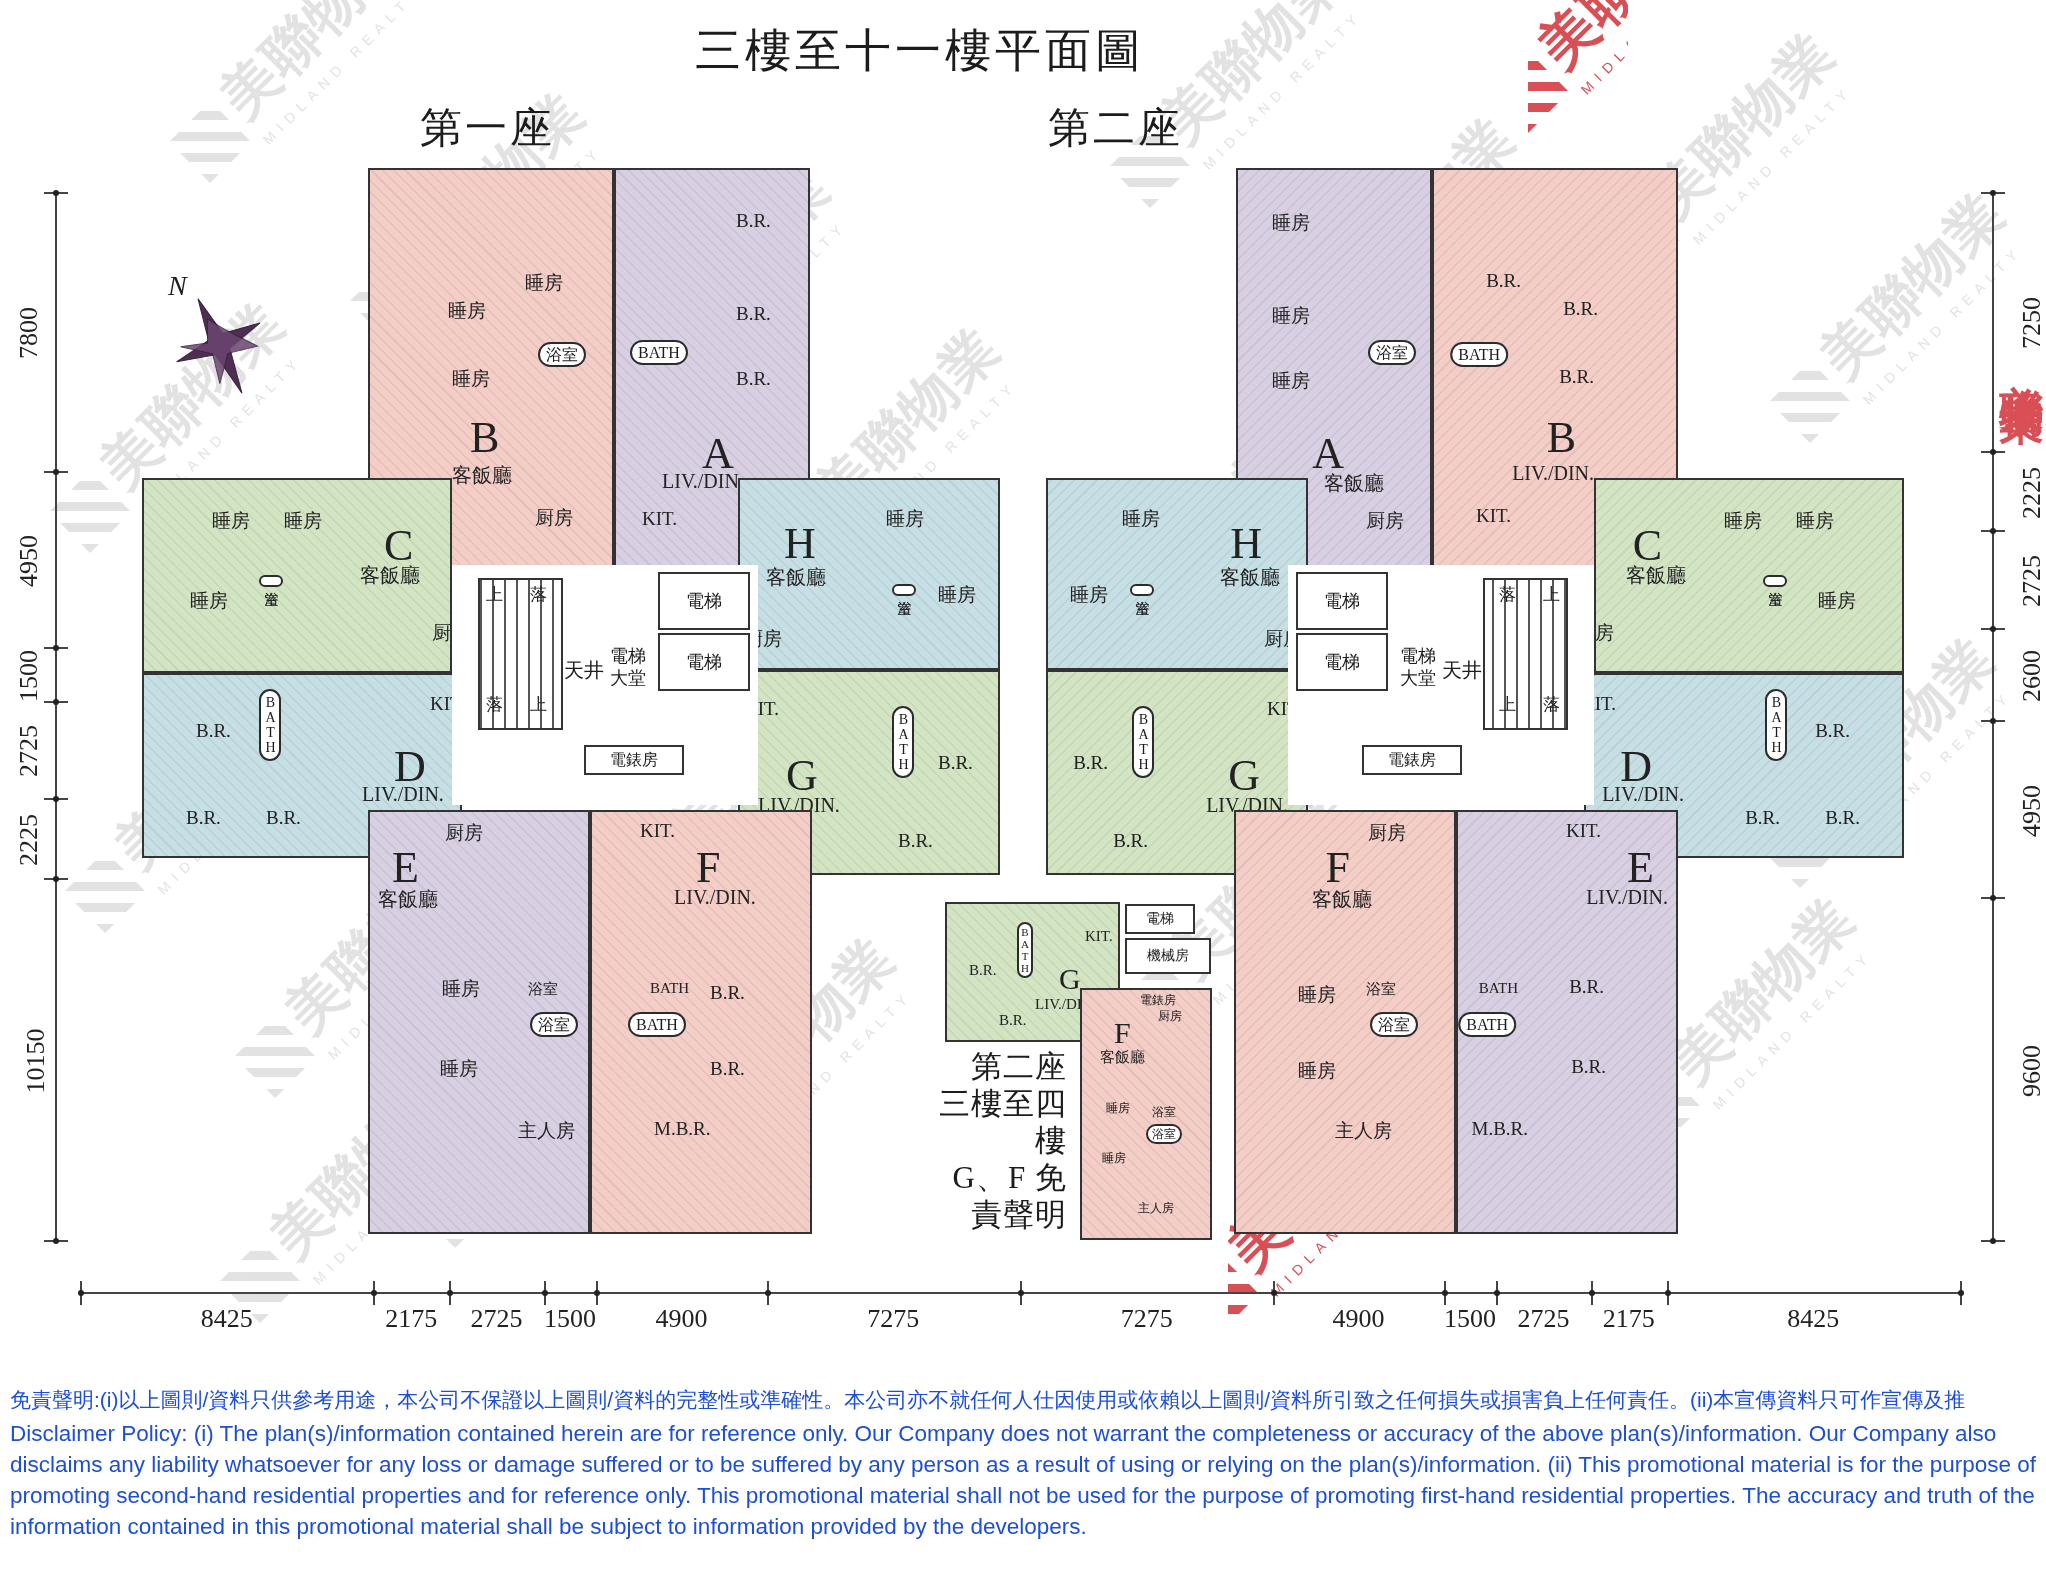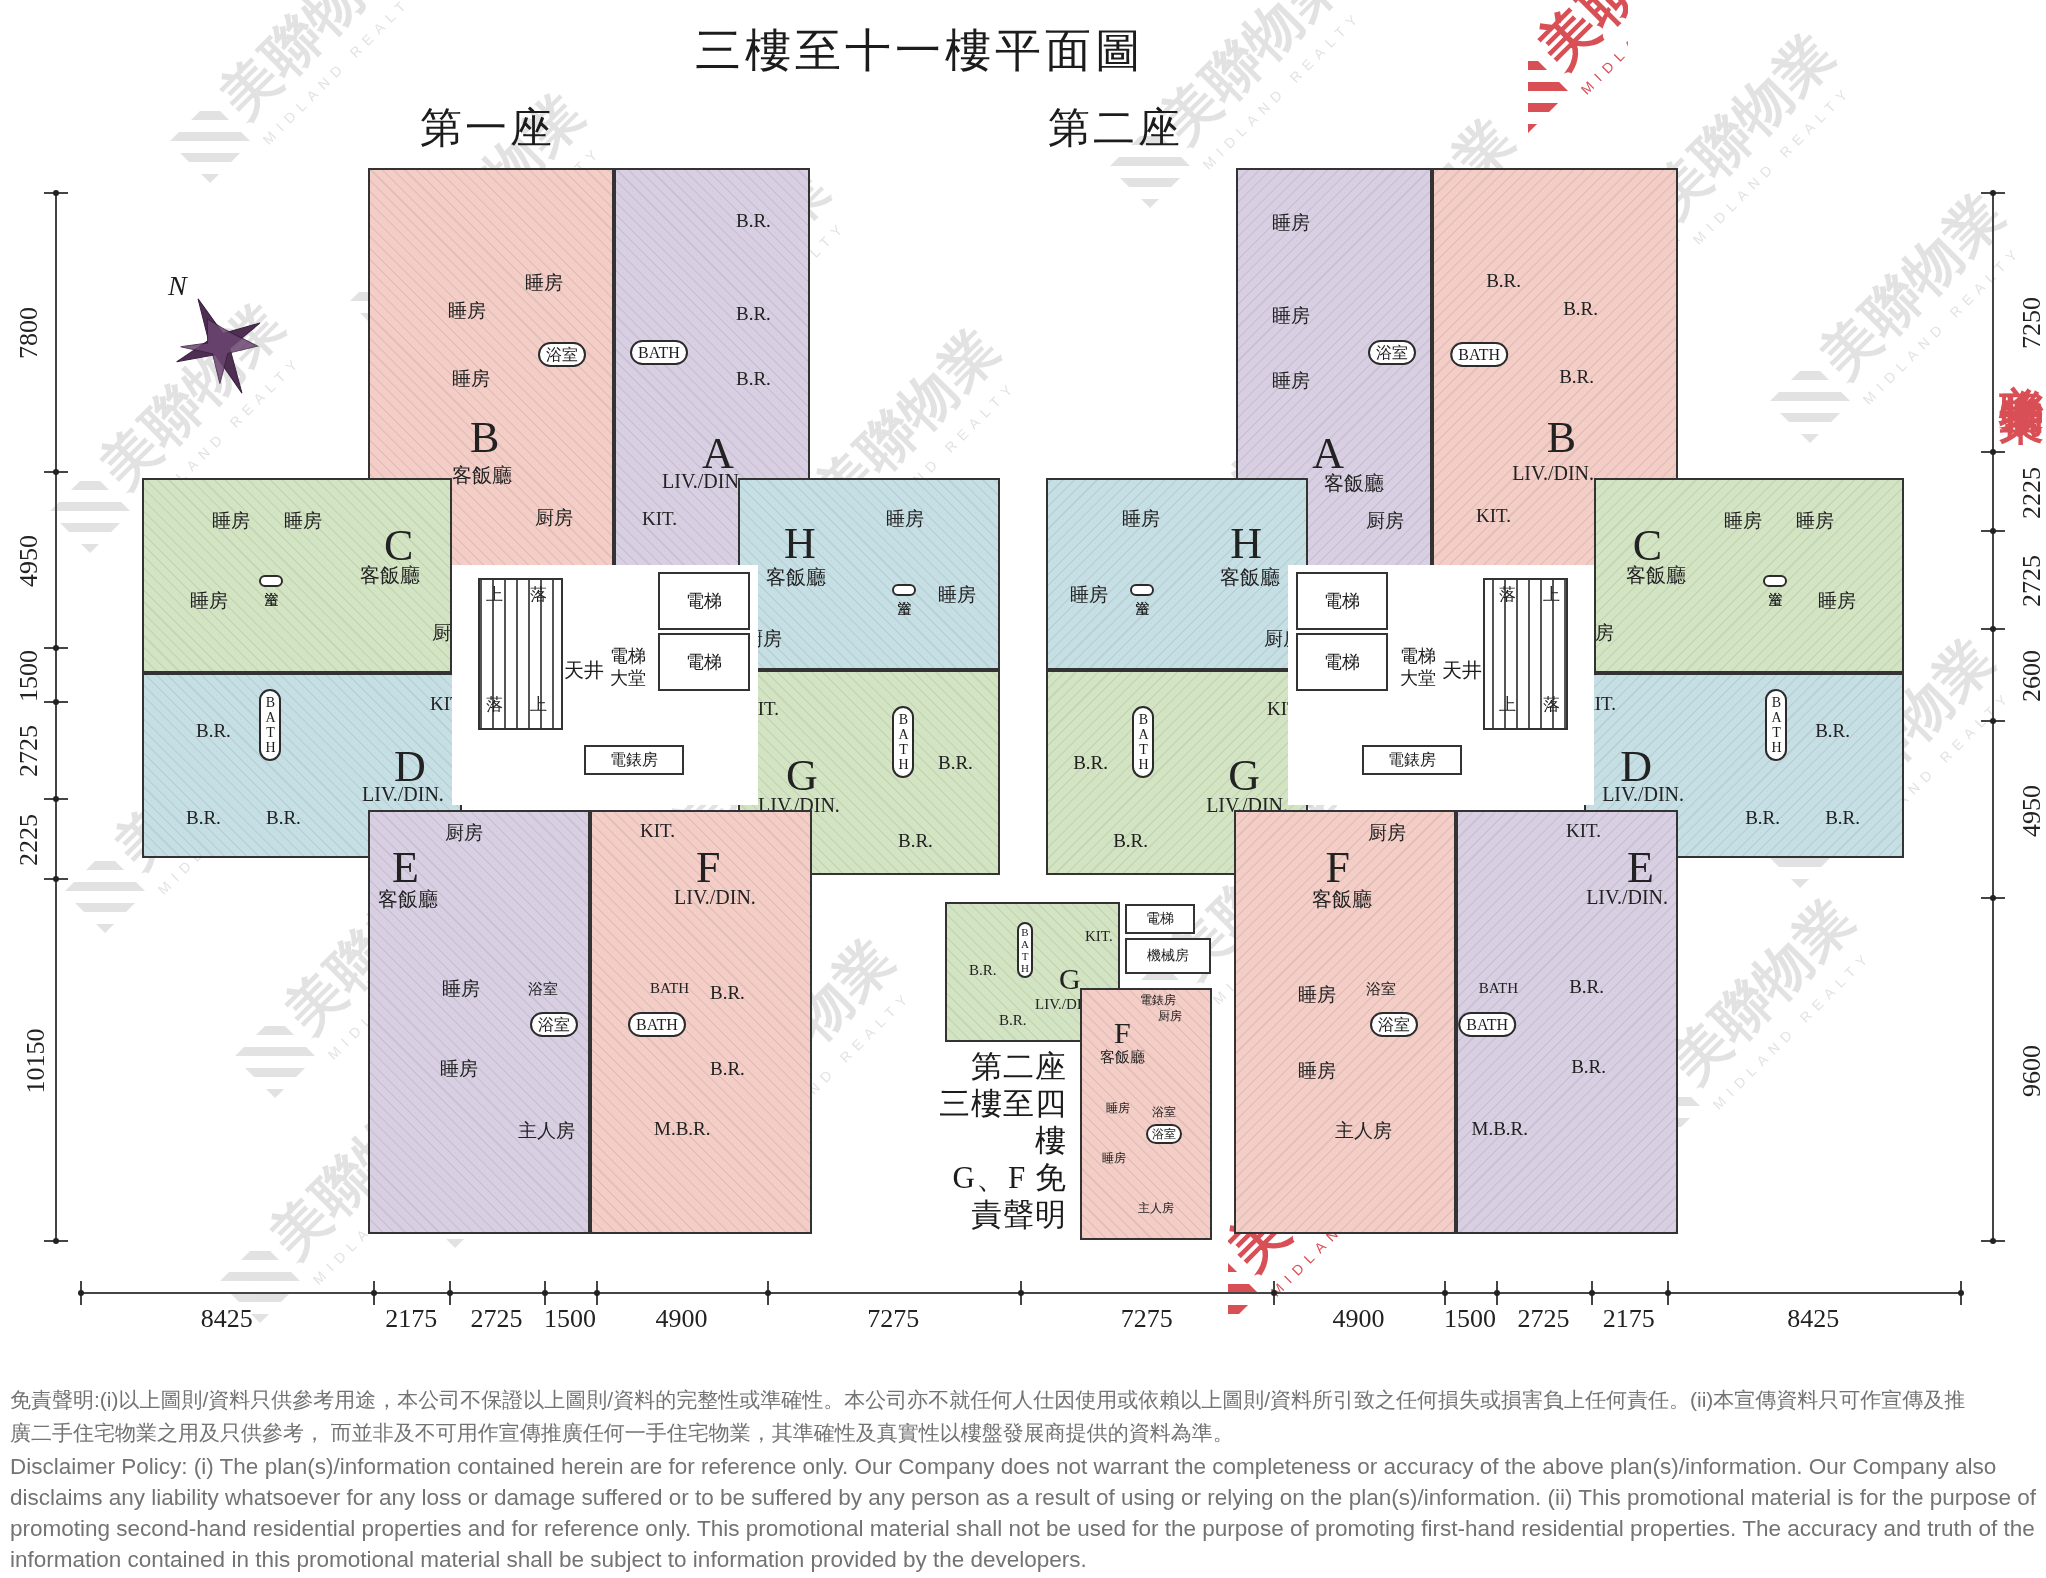--- a/index.html
+++ b/index.html
@@ -74,21 +74,21 @@
   
   .dimline{position:absolute;background:#444;}
   .dim-label{position:absolute;font-size:26px;color:#222;white-space:nowrap;}
   .tick{position:absolute;background:#444;}
   .tickdot{position:absolute;width:6px;height:6px;border-radius:50%;background:#222;}
 
   
   #street{position:absolute;left:700px;top:1318px;width:300px;text-align:center;
           font-size:36px;letter-spacing:14px;}
   #disclaimer{position:absolute;left:10px;top:1383px;width:2028px;
-              font-family:"Liberation Sans","DejaVu Sans",sans-serif;color:#737373;}
+              font-family:"Liberation Sans","DejaVu Sans",sans-serif;color:#1d4ed8;}
   #disclaimer .zh{font-size:21px;line-height:33px;white-space:nowrap;}
   #disclaimer .en{font-size:22.5px;line-height:31px;margin-top:2px;}
 </style>
 </head>
 <body>
 
 <div id="canvas">
 
   <div id="wm-layer">
       <div class="wm" style="left: 150px; top: 20px;">
@@ -660,17 +660,16 @@
       <div class="tick" style="left: 1666.69px; top: 1281px; width: 2px; height: 24px;"></div>
       <div class="tickdot" style="left: 1664.69px; top: 1290px;"></div>
       <div class="dim-label" style="left: 1781.34px; top: 1304px; width: 64px; text-align: center;">8425</div>
       <div class="tick" style="left: 1960px; top: 1281px; width: 2px; height: 24px;"></div>
       <div class="tickdot" style="left: 1958px; top: 1290px;"></div>
     </div>
 
 
   <div id="disclaimer">
     <div class="zh">免責聲明:(i)以上圖則/資料只供參考用途，本公司不保證以上圖則/資料的完整性或準確性。本公司亦不就任何人仕因使用或依賴以上圖則/資料所引致之任何損失或損害負上任何責任。(ii)本宣傳資料只可作宣傳及推</div>
-    <div class="zh">廣二手住宅物業之用及只供參考， 而並非及不可用作宣傳推廣任何一手住宅物業，其準確性及真實性以樓盤發展商提供的資料為準。</div>
     <div class="en">Disclaimer Policy: (i) The plan(s)/information contained herein are for reference only. Our Company does not warrant the completeness or accuracy of the above plan(s)/information. Our Company also disclaims any liability whatsoever for any loss or damage suffered or to be suffered by any person as a result of using or relying on the plan(s)/information. (ii) This promotional material is for the purpose of promoting second-hand residential properties and for reference only. This promotional material shall not be used for the purpose of promoting first-hand residential properties. The accuracy and truth of the information contained in this promotional material shall be subject to information provided by the developers.</div>
   </div>
 
 </div>
 
 </body></html>

